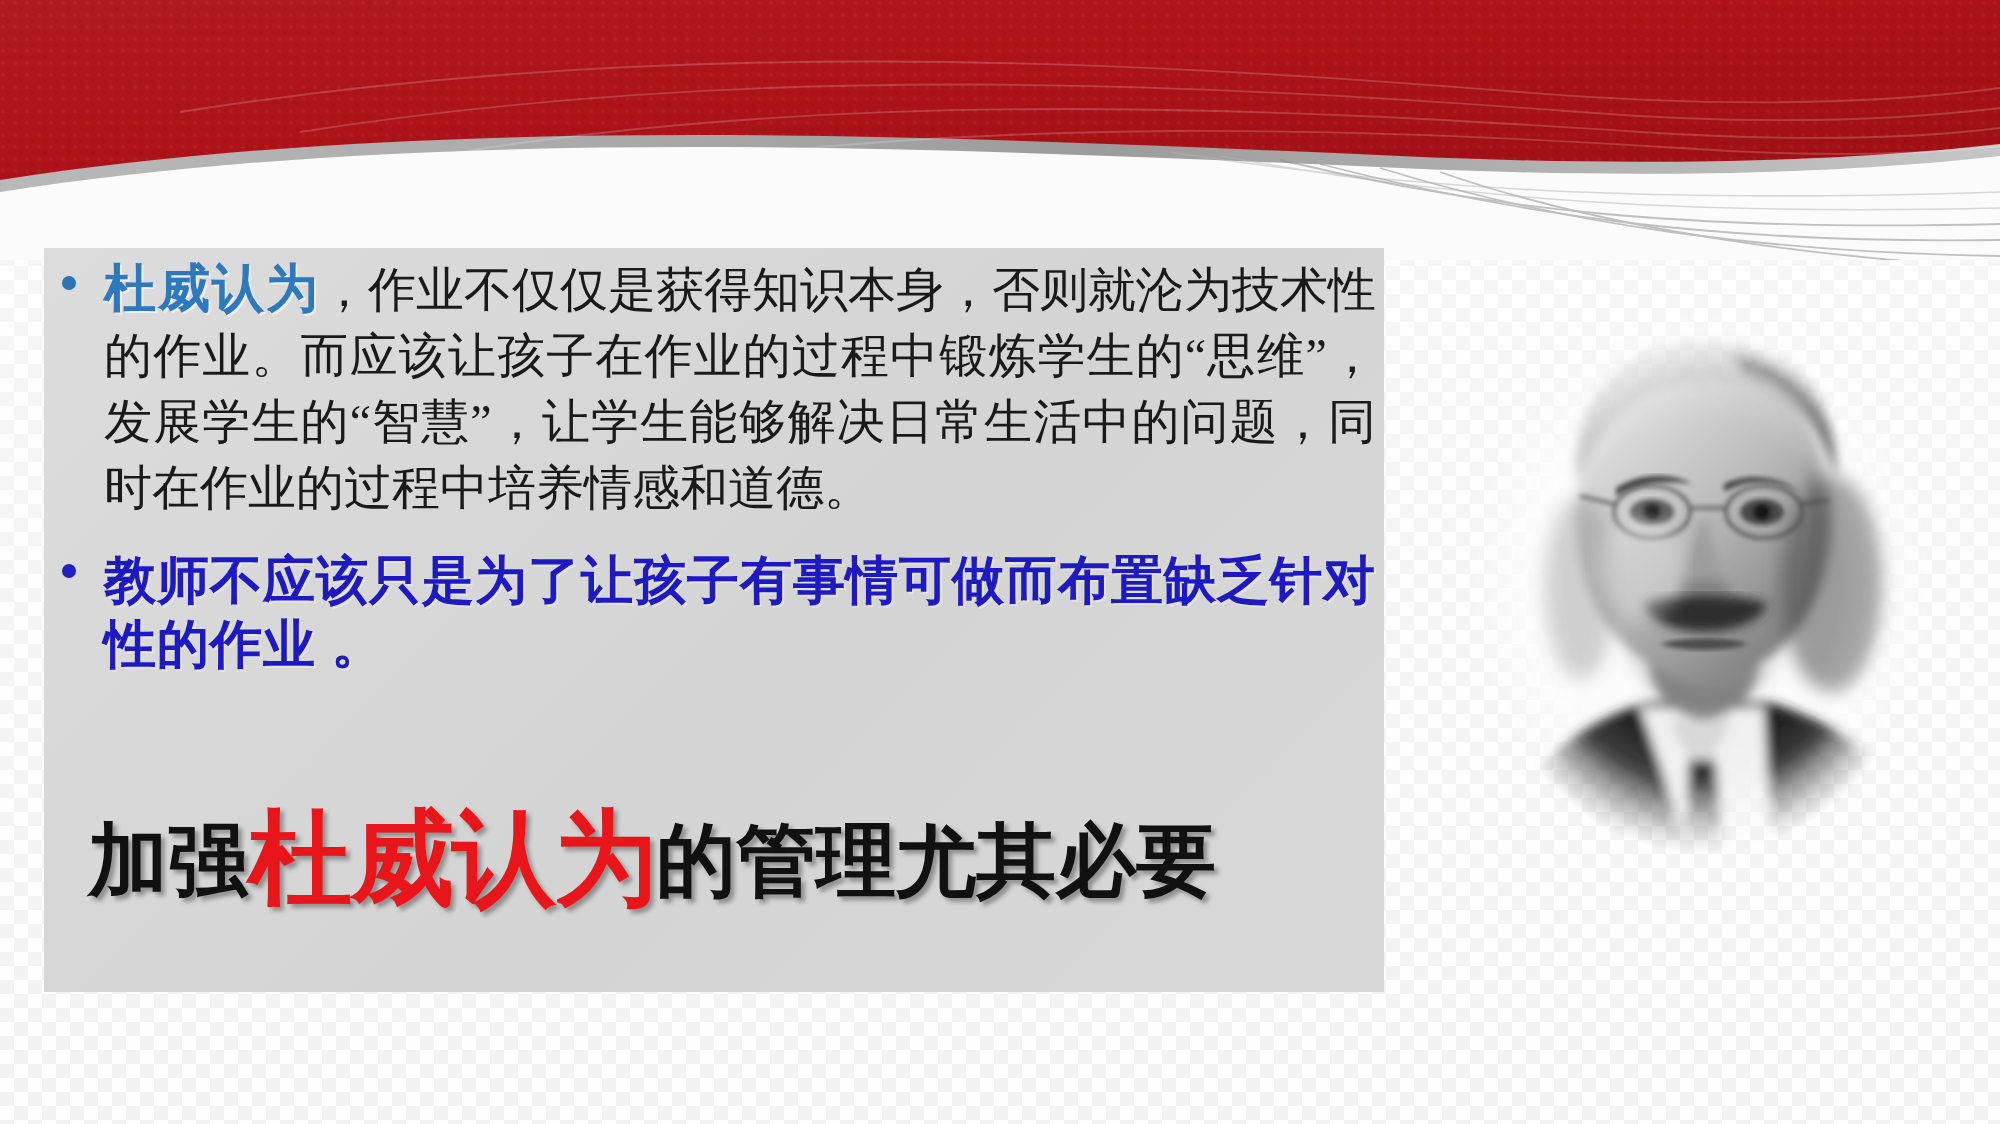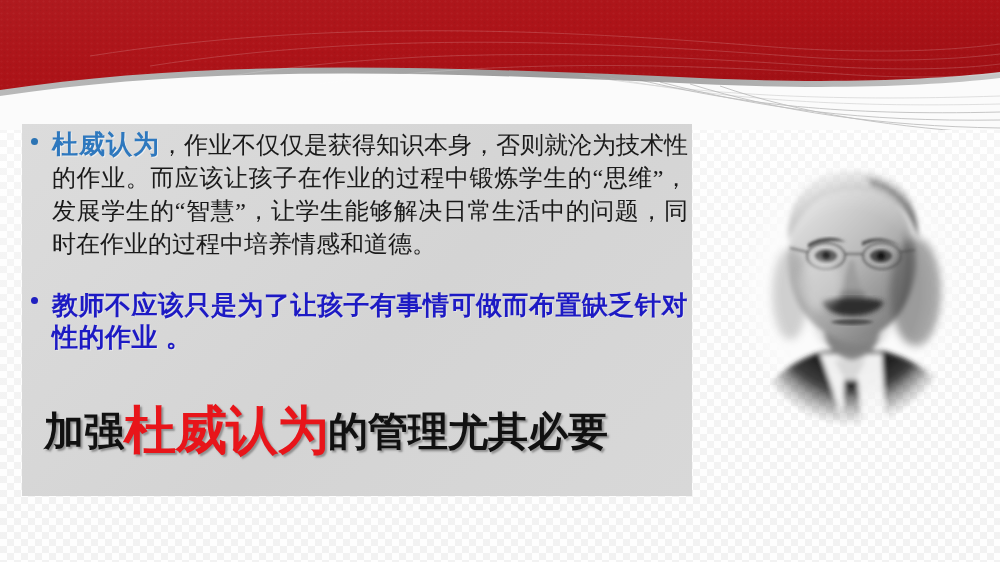--- a/index.html
+++ b/index.html
@@ -183,21 +183,21 @@
 
   <div class="content-panel"></div>
 
   <ul class="bullet-list">
 
     <li class="bullet bullet-1">
       <span class="dot"></span>
       <p class="para-1"><span class="lead">杜威认为</span><span>，作业不仅仅是获得知识本身，否则就沦为技术性的作业。而应该让孩子在作业的过程中锻炼学生的“思维”，发展学生的“智慧”，让学生能够解决日常生活中的问题，同时在作业的过程中培养情感和道德。</span></p>
     </li>
 
-    <li class="bullet bullet-2" style="margin-top:28px;">
+    <li class="bullet bullet-2" style="margin-top:12px;">
       <span class="dot"></span>
       <p class="para-2">教师不应该只是为了让孩子有事情可做而布置缺乏针对性的作业 。</p>
     </li>
   </ul>
 
   <div class="headline"><span>加强</span><span class="hl-red">杜威认为</span><span>的管理尤其必要</span></div>
 
   <div class="portrait-wrap">
     <div class="portrait">
       <svg viewBox="0 0 270 318" preserveAspectRatio="xMidYMid slice" aria-hidden="true">

